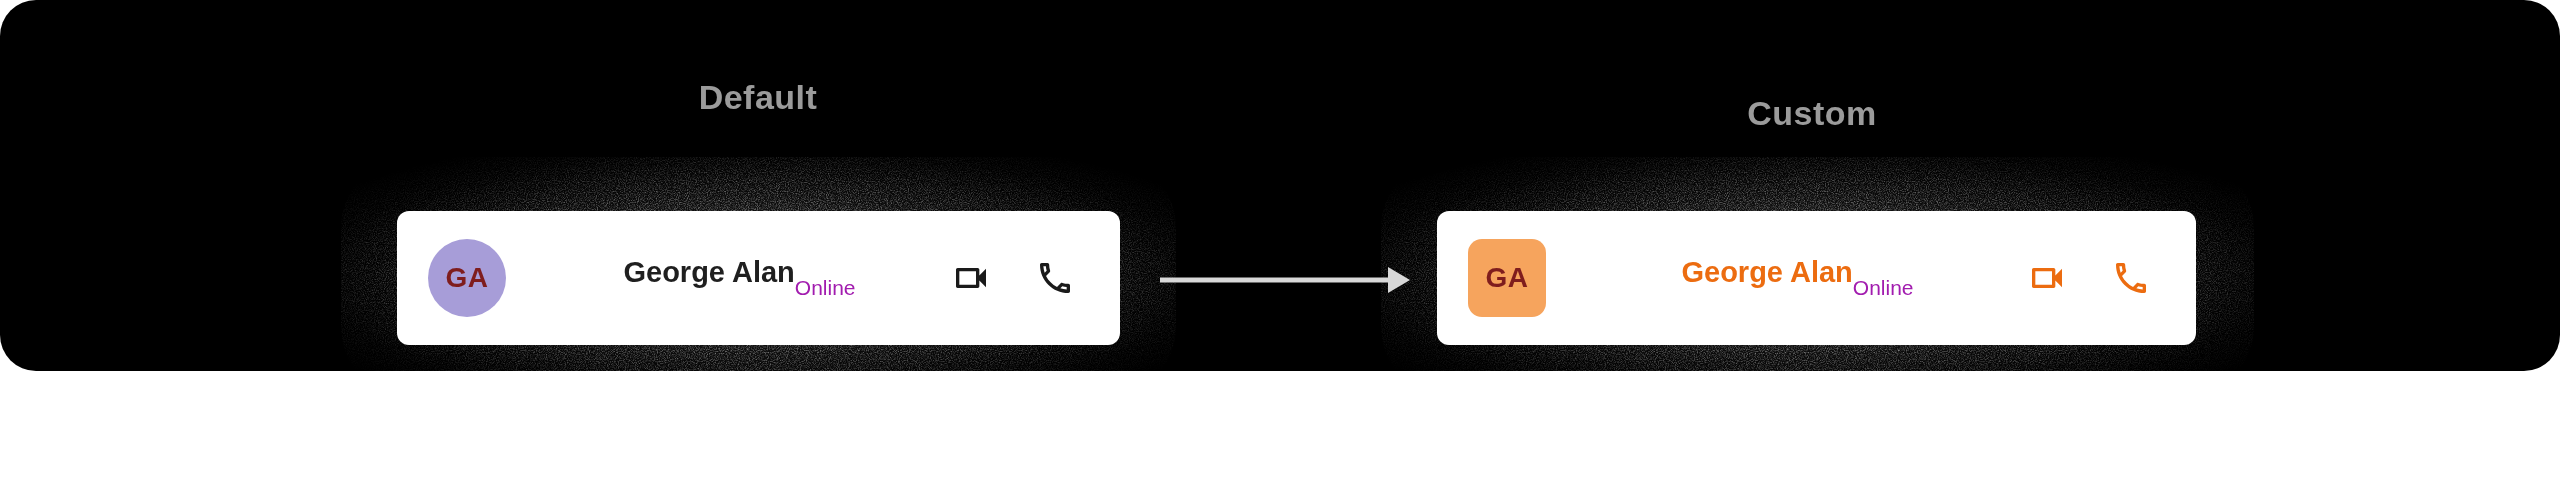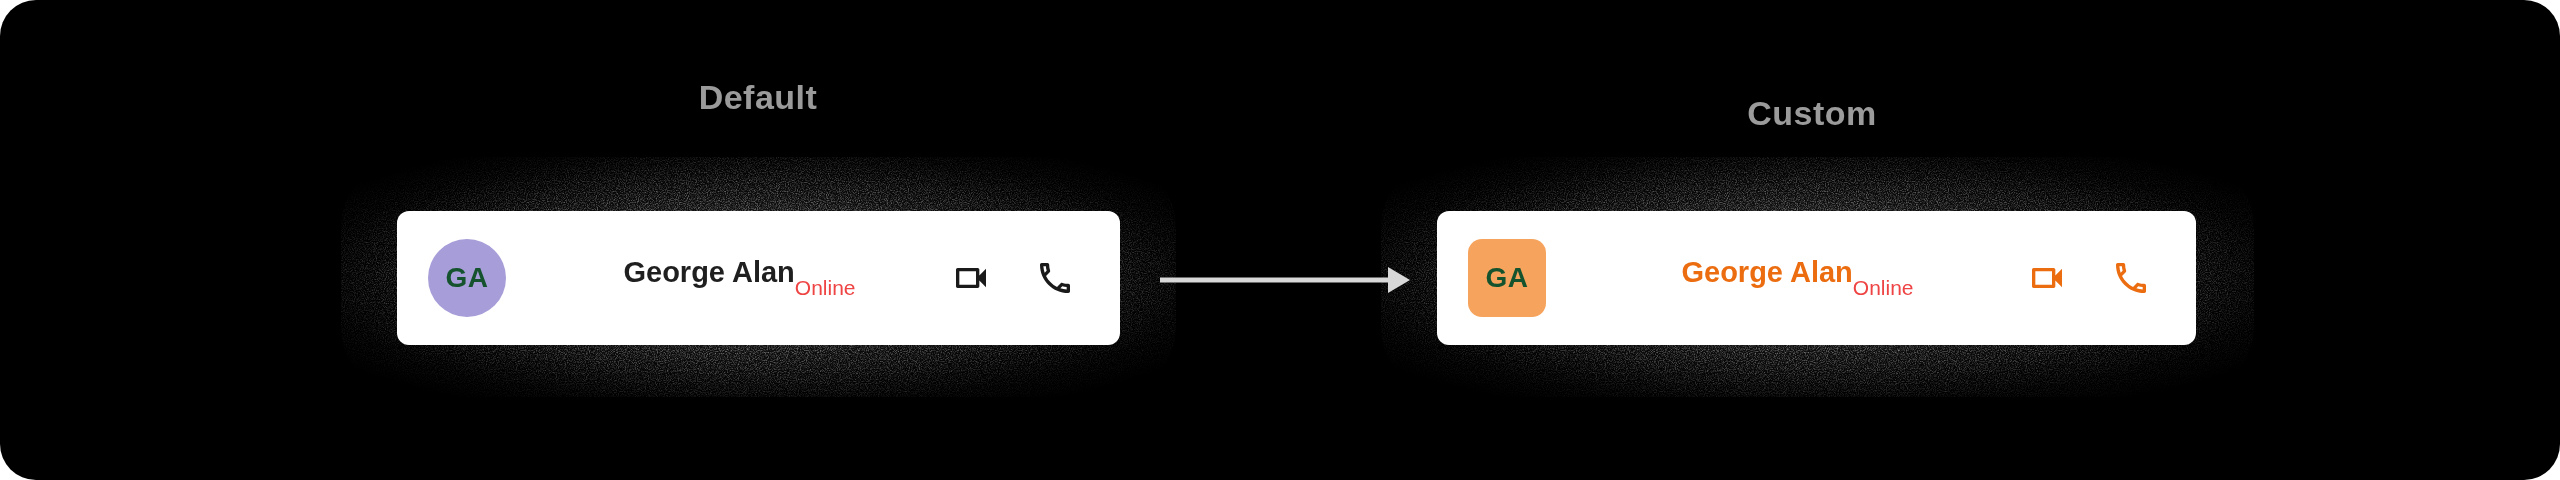--- a/index.html
+++ b/index.html
@@ -1,16 +1,16 @@
 <!DOCTYPE html>
 <html><head>
 <meta charset="utf-8">
 <style>
   html,body{margin:0;padding:0;background:#ffffff;font-family:"Liberation Sans",sans-serif;}
-  .canvas{position:relative;width:2560px;height:480px;background:#000000;border-radius:36px;overflow:hidden;}
+  .canvas{position:relative;width:2560px;height:371px;background:#000000;border-radius:36px;overflow:hidden;}
 
   .section-title{position:absolute;top:78px;transform:translateX(-50%);
     font-size:34px;font-weight:700;color:#9b9b9b;letter-spacing:0.5px;white-space:nowrap;}
   .title-default{left:758px;}
   .title-custom{left:1812px;margin-top:16px;}
 
   
   .halo{position:absolute;border-radius:70px;overflow:hidden;
     background:radial-gradient(ellipse 55% 55% at center, rgba(80,80,80,0.45), rgba(60,60,60,0.15) 70%, transparent 100%);
     -webkit-mask-image:radial-gradient(ellipse 62% 62% at center, #000 45%, rgba(0,0,0,0.7) 65%, rgba(0,0,0,0.2) 86%, transparent 100%);
@@ -18,28 +18,28 @@
   .halo-left{left:341px;top:157px;width:835px;height:240px;}
   .halo-right{left:1381px;top:157px;width:873px;height:240px;}
   .noise{width:100%;height:100%;display:block;}
 
   .card{position:absolute;top:211px;height:134px;background:#ffffff;border-radius:12px;
     display:flex;align-items:center;padding:0 45px 0 31px;box-sizing:border-box;}
   .card-default{left:397px;width:723px;}
   .card-custom{left:1437px;width:759px;}
 
   .avatar{width:78px;height:78px;flex:0 0 78px;display:flex;align-items:center;justify-content:center;
-    color:#14532d;font-size:28px;font-weight:700;letter-spacing:0.5px;user-select:none;}
+    color:#7f1d1d;font-size:28px;font-weight:700;letter-spacing:0.5px;user-select:none;}
   .avatar-default{background:#a79dd8;border-radius:50%;}
   .avatar-custom{background:#f6a45d;border-radius:14px;}
 
   .info{flex:1;margin-left:22px;display:flex;justify-content:center;min-width:0;}
   .name{font-size:29px;font-weight:700;line-height:1.15;color:#1f1f1f;}
   .card-custom .name{color:#ec6c10;}
-  .status{font-size:21px;color:#ef4444;margin-top:20px;}
+  .status{font-size:21px;color:#a21caf;margin-top:20px;}
 
   .actions{display:flex;align-items:center;gap:44px;color:#1a1a1a;}
   .card-custom .actions{color:#ec6c10;}
   .icon-btn{background:transparent;border:none;padding:0;margin:0;cursor:pointer;color:inherit;
     display:flex;align-items:center;justify-content:center;}
   .icon-btn svg{width:40px;height:40px;display:block;}
 
   .arrow{position:absolute;left:1158px;top:260px;}
 </style>
 </head>

